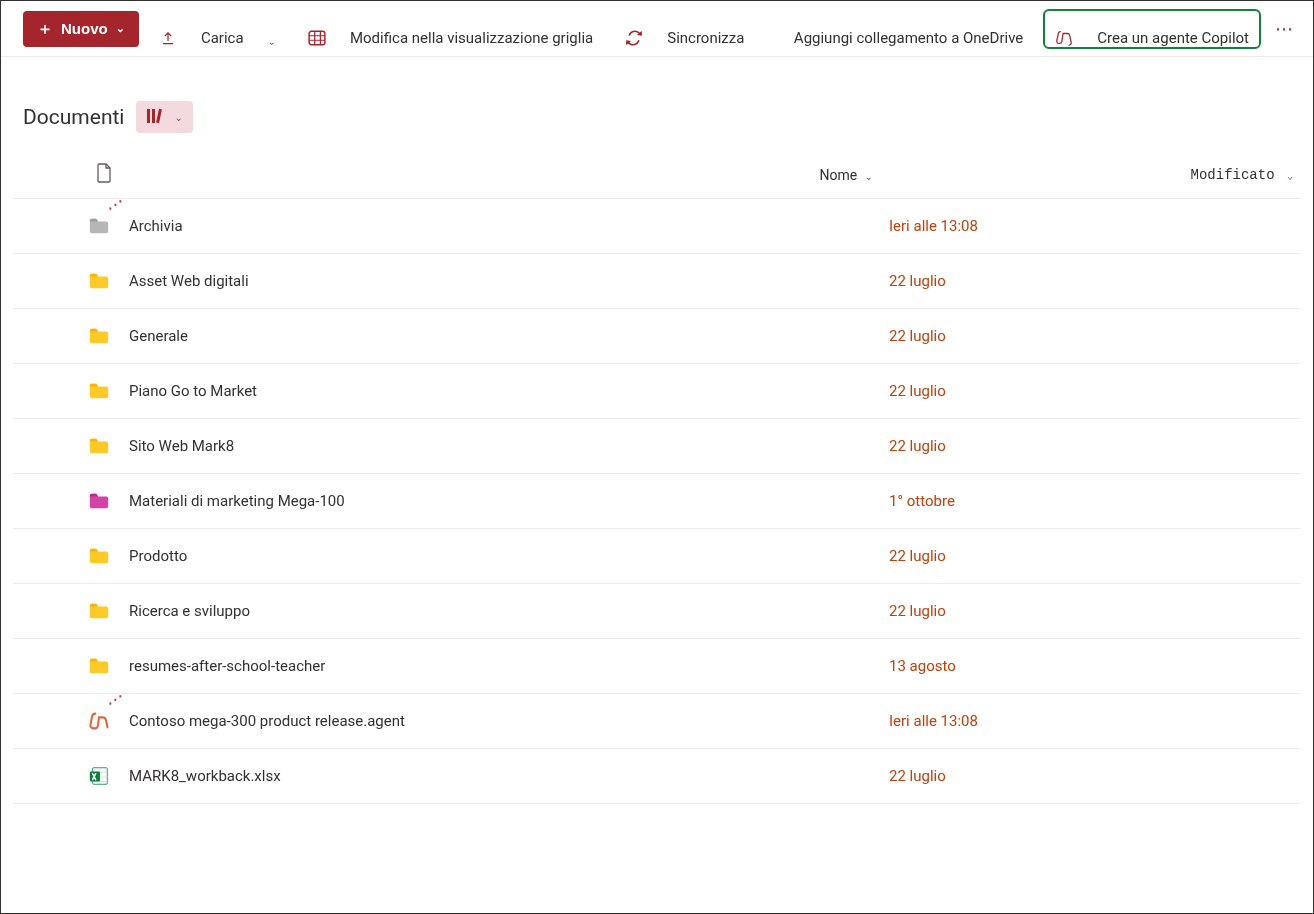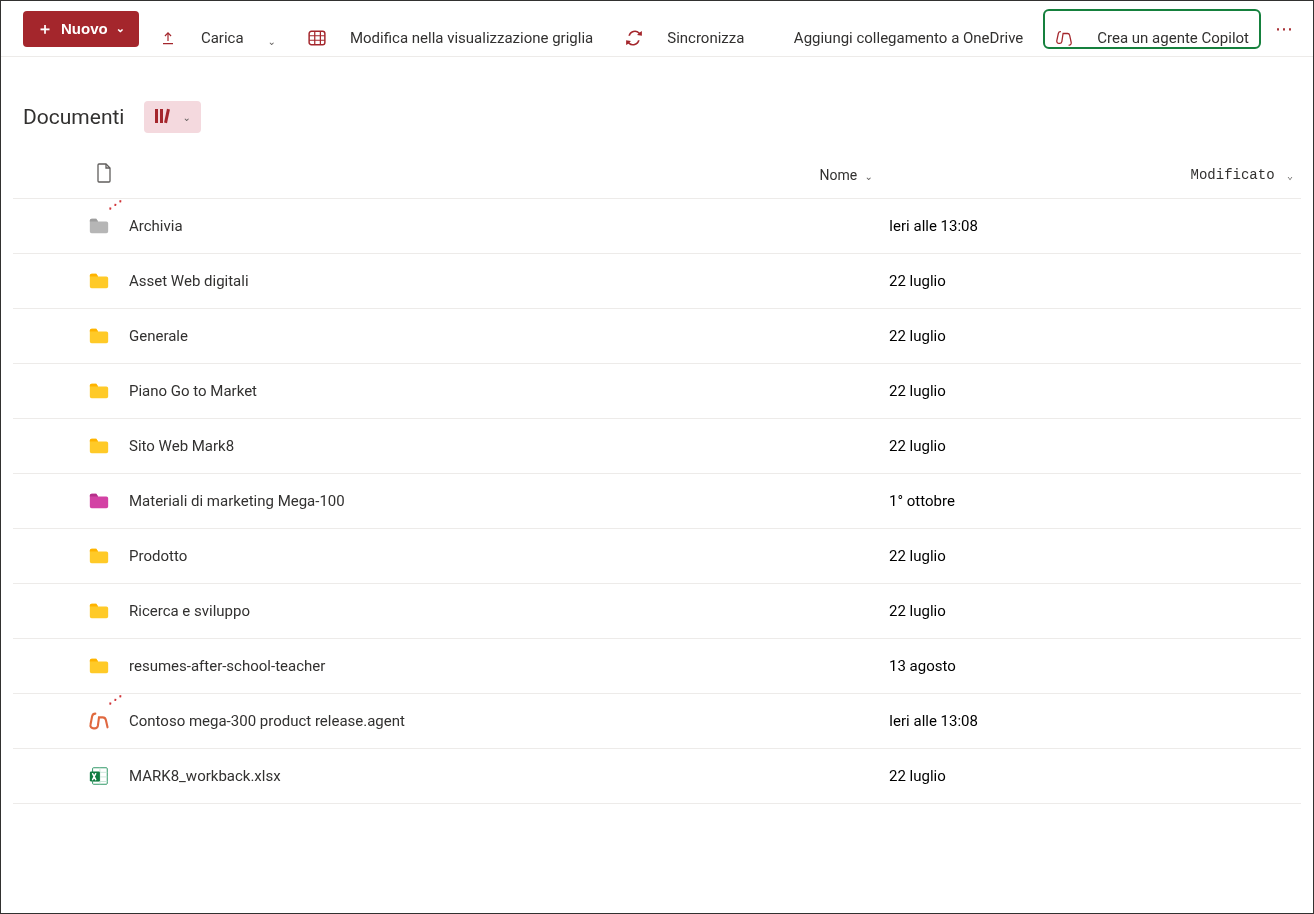--- a/index.html
+++ b/index.html
@@ -68,21 +68,21 @@
     cursor: pointer;
     color: #a4262c;
     font-size: 18px;
     letter-spacing: 2px;
   }
   
   .heading-row {
     display: flex;
     align-items: center;
     padding: 44px 0 20px 22px;
-    gap: 20px;
+    gap: 12px;
   }
   .heading-row h1 {
     font-size: 21px;
     font-weight: 400;
     margin: 0;
     color: #323130;
   }
   .view-switch {
     display: inline-flex;
     align-items: center;
@@ -114,21 +114,21 @@
   .col-name   { }
   .col-mod    { width: 420px; font-family: Liberation Mono, monospace; }
   .file-table td {
     padding: 16px 8px;
     border-bottom: 1px solid #edebe9;
     vertical-align: middle;
     font-size: 15px;
   }
   .cell-icon { text-align: center; }
   .name-cell { color: #323130; cursor: pointer; position: relative; }
-  .mod-cell  { color: #000000; font-size: 14px; }
+  .mod-cell  { color: #c2410c; font-size: 14px; }
   .new-badge {
     position: absolute;
     left: -12px;
     top: -2px;
     color: #d13438;
     font-size: 13px;
     font-weight: bold;
     transform: rotate(10deg);
   }
   

